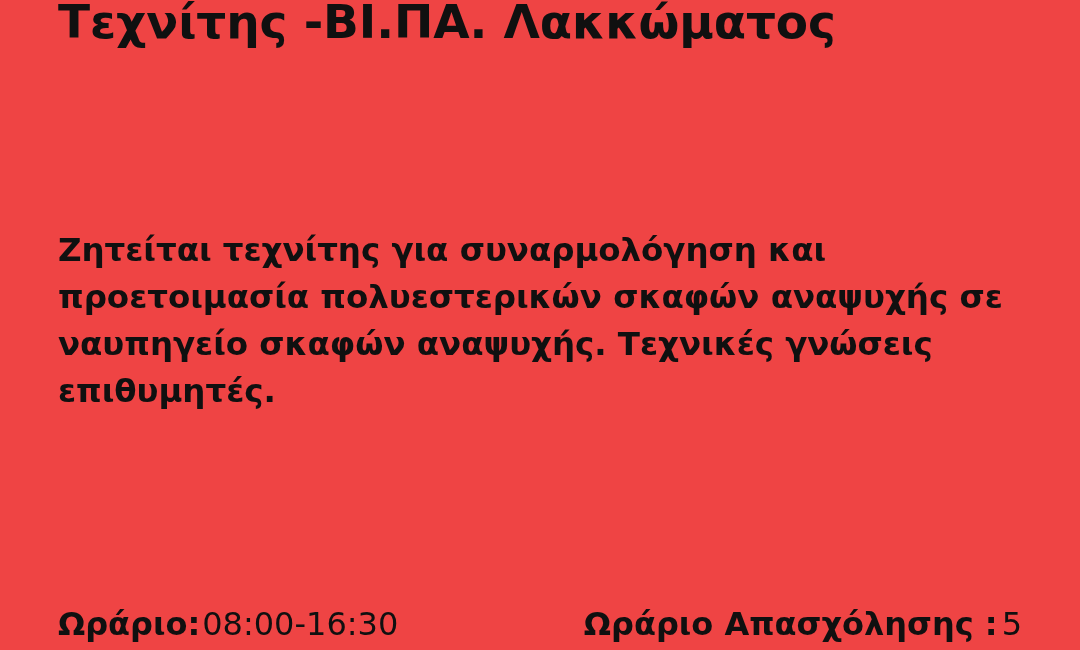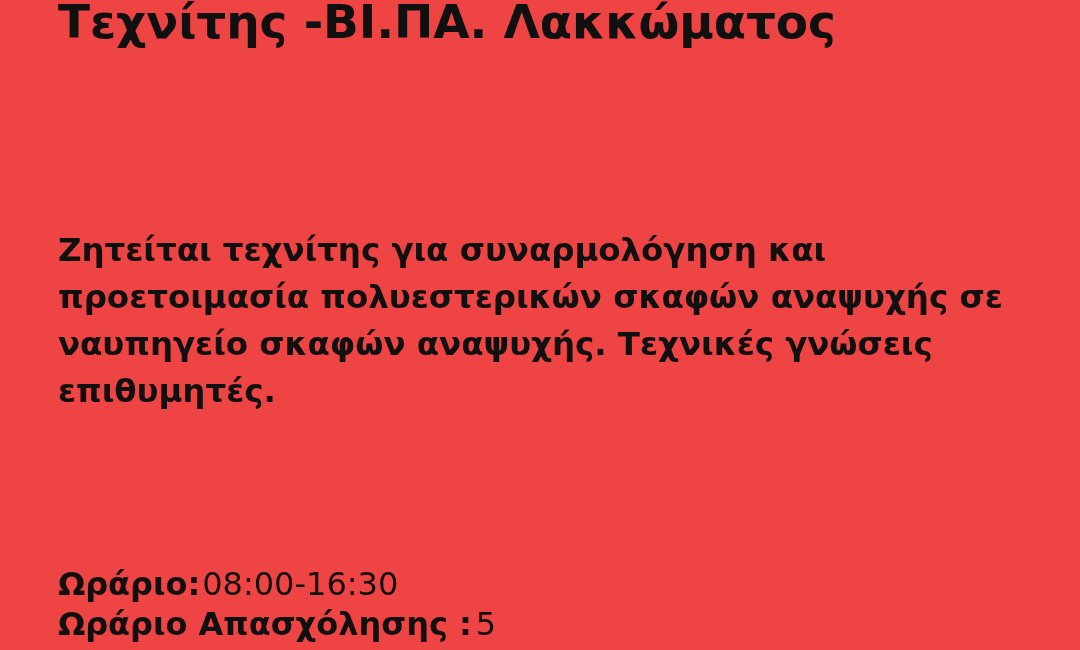--- a/index.html
+++ b/index.html
@@ -58,21 +58,20 @@
 
   
   #footer-area {
     position: absolute;
     left: 58px;
     right: 58px;
     bottom: 6px;
     display: flex;
     align-items: baseline;
     justify-content: space-between;
-    flex-direction: column;
   }
   .footer-item {
     font-size: 32px;
     line-height: 40px;
     color: #101010;
     white-space: nowrap;
   }
   .footer-label {
     font-weight: bold;
   }

